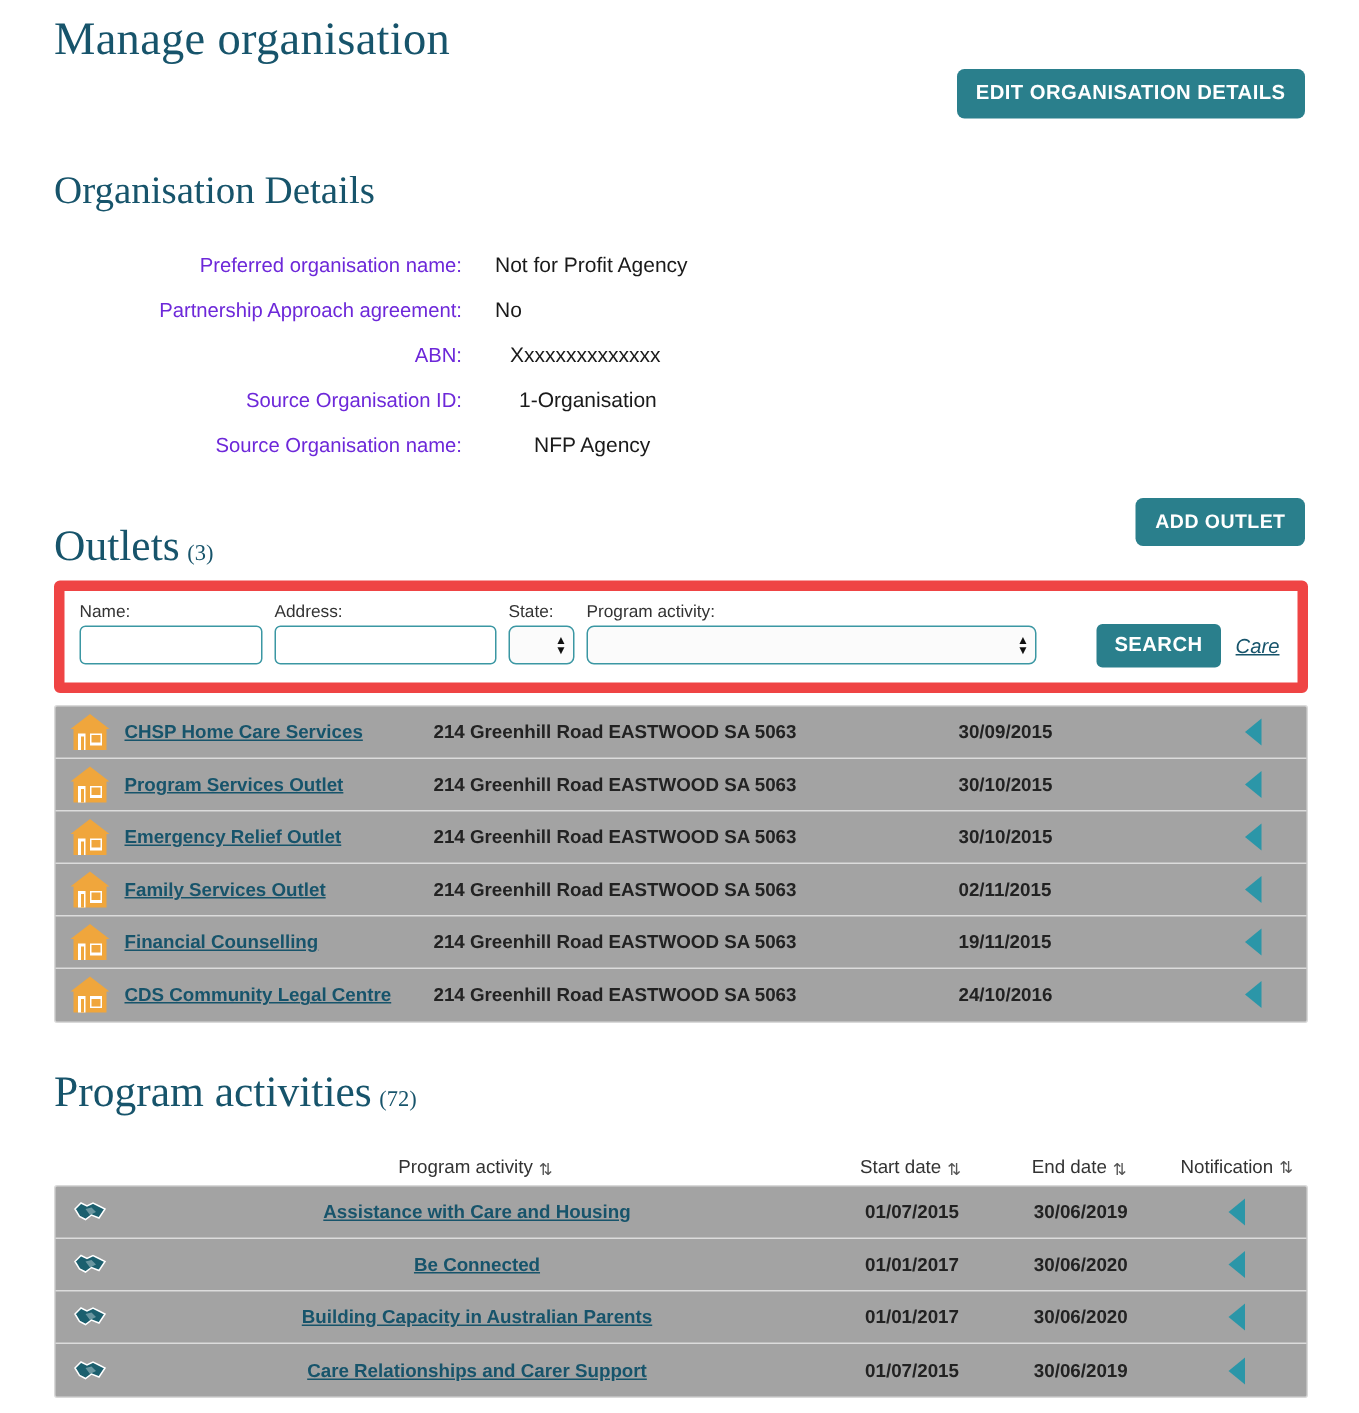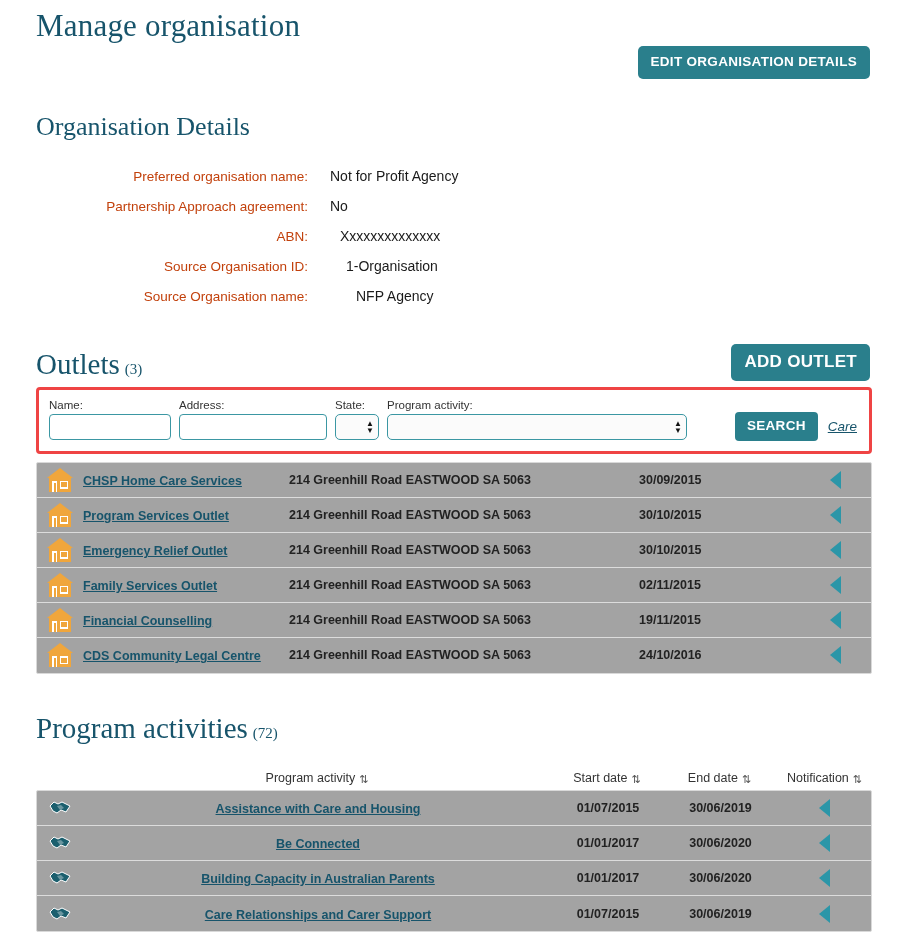--- a/index.html
+++ b/index.html
@@ -74,22 +74,22 @@
   .btn-edit {
     position: absolute;
     right: 36px;
     top: 46px;
     font-size: 13.5px;
     padding: 9px 13px;
   }
   .btn-add {
     position: absolute;
     right: 36px;
-    top: 344px;
-    font-size: 17px;
+    top: 332px;
+    font-size: 13px;
     padding: 9px 13px;
   }
   .btn-search {
     font-size: 13.5px;
     padding: 7px 12px;
     border-radius: 4px;
   }
   .clear-link {
     color: #17546b;
     font-size: 13.5px;
@@ -109,21 +109,21 @@
   .org-heading-wrap { padding-left: 36px; }
   .detail-row {
     display: flex;
     align-items: baseline;
     margin-top: 14px;
   }
   .detail-label {
     width: 308px;
     text-align: right;
     font-size: 13.5px;
-    color: #c2410c;
+    color: #6d28d9;
     padding-right: 0;
   }
   .detail-value {
     font-size: 14px;
     color: #1a1a1a;
     padding-left: 22px;
   }
   .detail-value.indent1 { padding-left: 32px; }
   .detail-value.indent2 { padding-left: 38px; }
   .detail-value.indent3 { padding-left: 48px; }
@@ -134,26 +134,26 @@
     top: 348px;
     left: 0;
     width: 906px;
   }
   .outlets-head { padding-left: 36px; }
 
   .search-box {
     margin: 6px 0 0 36px;
     width: 836px;
     box-sizing: border-box;
-    border: 3px solid #ef4444;
+    border: 7px solid #ef4444;
     border-radius: 4px;
     background: #ffffff;
     padding: 8px 10px 10px 10px;
     display: flex;
-    align-items: center;
+    align-items: flex-start;
   }
   .field-group { margin-right: 8px; }
   .field-label {
     display: block;
     font-size: 11.5px;
     color: #333333;
     margin-bottom: 3px;
   }
   .text-input {
     border: 1px solid #3b97a3;

